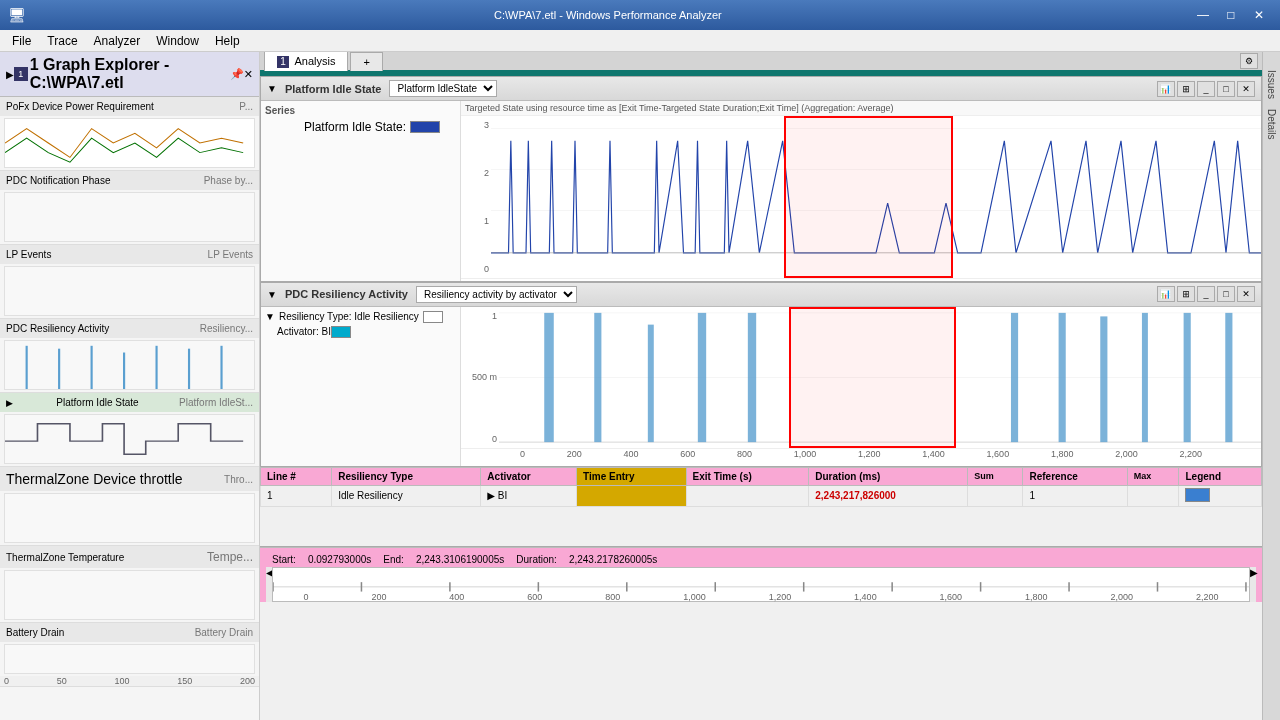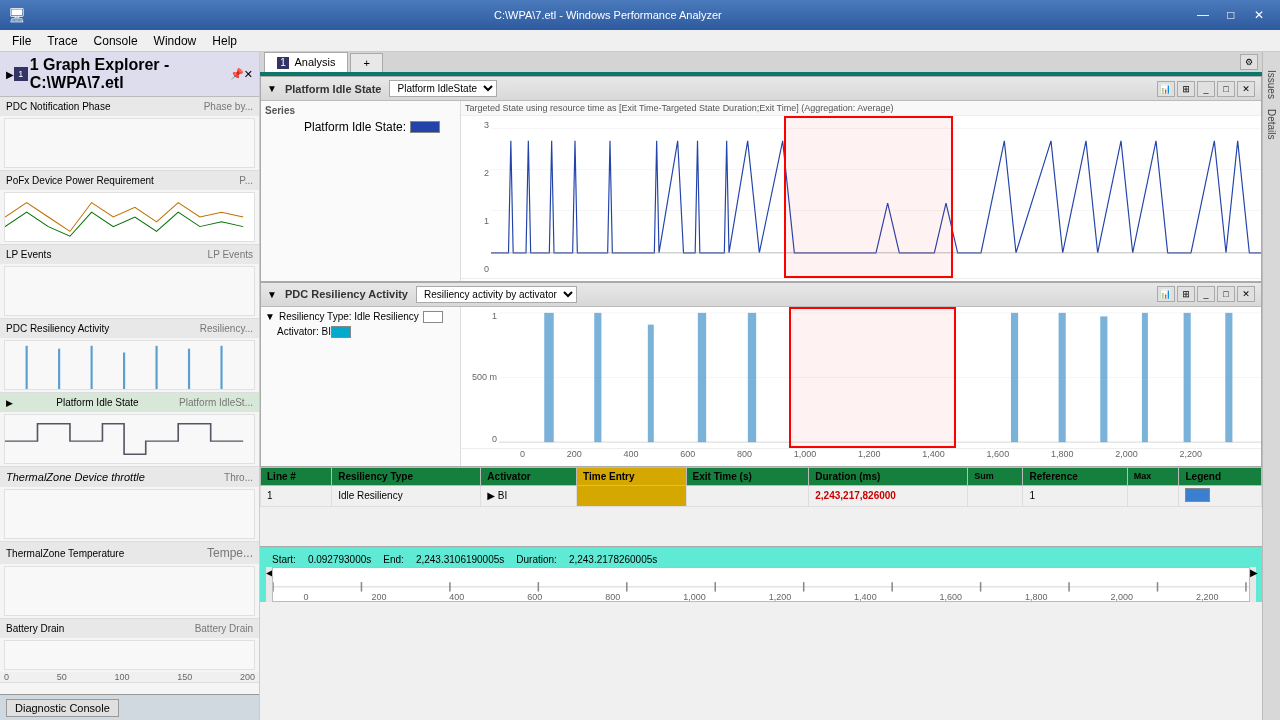--- a/index.html
+++ b/index.html
@@ -21,34 +21,34 @@
     #sidebar { width: 260px; background: #f5f5f5; border-right: 1px solid #ccc; display: flex; flex-direction: column; overflow: hidden; }
     #sidebar-header { background: #dde; padding: 4px 6px; border-bottom: 1px solid #bbb; display: flex; align-items: center; justify-content: space-between; }
     #sidebar-scroll { overflow-y: auto; flex: 1; }
     
     .graph-item { border-bottom: 1px solid #ddd; }
     .graph-item-header { padding: 4px 6px; background: #e8e8e8; cursor: pointer; display: flex; justify-content: space-between; align-items: center; }
     .graph-thumbnail { height: 50px; background: #fff; border: 1px solid #e0e0e0; margin: 2px 4px; position: relative; overflow: hidden; }
     #charts-area { flex: 1; display: flex; flex-direction: column; overflow: hidden; }
     
     
-    .panel-tab-bar { display: flex; align-items: center; background: #d4d4d4; border-bottom: 4px solid #0f766e; height: 24px; padding: 0 4px; }
+    .panel-tab-bar { display: flex; align-items: center; background: #d4d4d4; border-bottom: 6px solid #0f766e; height: 24px; padding: 0 4px; }
     .panel-tab { padding: 3px 12px; background: #e8e8e8; border: 1px solid #aaa; border-bottom: none; margin-right: 2px; cursor: pointer; font-size: 11px; }
     .panel-tab.active { background: #fff; }
     
     
     .chart-panel { border: 1px solid #aaa; background: #fff; position: relative; display: flex; flex-direction: column; }
     .chart-panel-header { background: linear-gradient(to bottom, #e8e8e8, #d8d8d8); border-bottom: 1px solid #bbb; padding: 3px 6px; display: flex; align-items: center; gap: 8px; height: 24px; }
     .panel-title { font-weight: bold; font-size: 11px; color: #333; }
     .panel-controls { display: flex; gap: 2px; margin-left: auto; }
     .panel-btn { width: 18px; height: 16px; border: 1px solid #aaa; background: #e0e0e0; cursor: pointer; display: flex; align-items: center; justify-content: center; font-size: 9px; }
     
     
     .data-table { width: 100%; border-collapse: collapse; font-size: 10px; }
-    .data-table th { background: #15803d; border: 1px solid #bbb; padding: 3px 6px; text-align: left; font-weight: bold; white-space: nowrap; }
+    .data-table th { background: #f9a8d4; border: 1px solid #bbb; padding: 3px 6px; text-align: left; font-weight: bold; white-space: nowrap; }
     .data-table td { border: 1px solid #ddd; padding: 2px 6px; white-space: nowrap; }
     .data-table tr:nth-child(even) { background: #f4f8ff; }
     .status-btn { background: #e0e0e0; border: 1px solid #999; padding: 2px 8px; cursor: pointer; font-size: 11px; }
     
     #diag-console-bar { background: #d0d8e0; height: 26px; display: flex; align-items: center; padding: 0 6px; border-top: 1px solid #999; }
     
     
     #timeline-bar { background: #e8e8e8; border-top: 1px solid #bbb; padding: 4px 6px; font-size: 10px; }
     
     .red-selection { border: 2px solid red; background: rgba(255,0,0,0.05); position: absolute; pointer-events: none; }
@@ -68,58 +68,58 @@
   <div id="titlebar-controls">
     <div class="title-btn">—</div>
     <div class="title-btn">□</div>
     <div class="title-btn close">✕</div>
   </div>
 </div>
 
 <div id="menubar">
   <span class="menu-item">File</span>
   <span class="menu-item">Trace</span>
-  <span class="menu-item">Console</span>
+  <span class="menu-item">Analyzer</span>
   <span class="menu-item">Window</span>
   <span class="menu-item">Help</span>
 </div>
 
 <div id="main">
 
   <div id="sidebar">
     <div id="sidebar-header">
       <span style="font-size:10px; cursor:pointer;">▶</span>
       <span style="width:14px;height:14px;background:#336;color:#fff;font-size:9px;display:inline-flex;align-items:center;justify-content:center;margin-right:2px;">1</span>
       <span style="font-size:16px;font-weight:bold;flex:1;">1  Graph Explorer - C:\WPA\7.etl</span>
       <span style="cursor:pointer;">📌</span>
       <span style="cursor:pointer; font-size:11px;">✕</span>
     </div>
     <div id="sidebar-scroll">
 
       <div class="graph-item">
         <div class="graph-item-header">
+          <span style="font-size:10px;">PoFx Device Power Requirement</span>
+          <span style="font-size:10px;color:#777;">P...</span>
+        </div>
+        <div class="graph-thumbnail">
+          <svg width="100%" height="100%" viewBox="0 0 230 50" preserveAspectRatio="none">
+            <polyline points="0,25 20,10 40,25 60,40 80,10 100,25 120,15 140,30 160,10 180,25 200,20 220,25" fill="none" stroke="#c07000" stroke-width="1"></polyline>
+            <polyline points="0,35 20,20 40,35 60,45 80,20 100,35 120,25 140,40 160,20 180,35 200,30 220,35" fill="none" stroke="#007000" stroke-width="1"></polyline>
+          </svg>
+        </div>
+      </div>
+
+      <div class="graph-item">
+        <div class="graph-item-header">
           <span style="font-size:10px;">PDC Notification Phase</span>
           <span style="font-size:10px;color:#777;">Phase by...</span>
         </div>
         <div class="graph-thumbnail">
           <svg width="100%" height="100%" viewBox="0 0 230 50" preserveAspectRatio="none">
             <rect x="0" y="0" width="230" height="50" fill="#f8f8f8"></rect>
-          </svg>
-        </div>
-      </div>
-
-      <div class="graph-item">
-        <div class="graph-item-header">
-          <span style="font-size:10px;">PoFx Device Power Requirement</span>
-          <span style="font-size:10px;color:#777;">P...</span>
-        </div>
-        <div class="graph-thumbnail">
-          <svg width="100%" height="100%" viewBox="0 0 230 50" preserveAspectRatio="none">
-            <polyline points="0,25 20,10 40,25 60,40 80,10 100,25 120,15 140,30 160,10 180,25 200,20 220,25" fill="none" stroke="#c07000" stroke-width="1"></polyline>
-            <polyline points="0,35 20,20 40,35 60,45 80,20 100,35 120,25 140,40 160,20 180,35 200,30 220,35" fill="none" stroke="#007000" stroke-width="1"></polyline>
           </svg>
         </div>
       </div>
 
       <div class="graph-item">
         <div class="graph-item-header">
           <span style="font-size:10px;">LP Events</span>
           <span style="font-size:10px;color:#777;">LP Events</span>
         </div>
         <div class="graph-thumbnail">
@@ -159,21 +159,21 @@
           <svg width="100%" height="100%" viewBox="0 0 230 55" preserveAspectRatio="none">
             <rect x="0" y="0" width="230" height="55" fill="#f8f8f8"></rect>
 
             <path d="M0,30 L30,30 L30,10 L60,10 L60,30 L90,30 L90,10 L110,10 L110,45 L130,45 L130,30 L160,30 L160,10 L190,10 L190,30 L220,30" fill="none" stroke="#556" stroke-width="1.5"></path>
           </svg>
         </div>
       </div>
 
       <div class="graph-item">
         <div class="graph-item-header">
-          <span style="font-size:11px;font-style:italic;">ThermalZone Device throttle</span>
+          <span style="font-size:14px;">ThermalZone Device throttle</span>
           <span style="font-size:10px;color:#777;">Thro...</span>
         </div>
         <div class="graph-thumbnail">
           <svg width="100%" height="100%" viewBox="0 0 230 50" preserveAspectRatio="none">
             <rect x="0" y="0" width="230" height="50" fill="#f8f8f8"></rect>
           </svg>
         </div>
       </div>
 
       <div class="graph-item">
@@ -202,23 +202,20 @@
         <div style="display:flex;justify-content:space-between;padding:0 4px;font-size:9px;color:#666;background:#f0f0f0;">
           <span>0</span>
           <span>50</span>
           <span>100</span>
           <span>150</span>
           <span>200</span>
         </div>
       </div>
     </div>
 
-    <div id="diag-console-bar">
-      <button class="status-btn">Diagnostic Console</button>
-    </div>
   </div>
 
   <div id="charts-area" style="display:flex;flex-direction:column;flex:1;overflow:hidden;">
 
     <div class="panel-tab-bar">
       <div class="panel-tab active">
         <span style="font-size:10px;width:12px;height:12px;background:#336;color:#fff;display:inline-flex;align-items:center;justify-content:center;margin-right:3px;">1</span>
         <span>Analysis</span>
       </div>
       <div class="panel-tab">+</div>
@@ -407,21 +404,21 @@
             <td>1</td>
             <td></td>
             <td>
               <div style="width:25px;height:14px;background:#3a7fd0;border:1px solid #888;display:inline-block;"></div>
             </td>
           </tr>
         </tbody>
       </table>
     </div>
 
-    <div id="timeline-bar" style="flex:0 0 55px;background:#5eead4;border-top:1px solid #bbb;overflow:hidden;">
+    <div id="timeline-bar" style="flex:0 0 55px;background:#f9a8d4;border-top:1px solid #bbb;overflow:hidden;">
       <div style="display:flex;gap:12px;font-size:10px;padding:2px 6px;">
         <span>Start:</span>
         <span>0.092793000s</span>
         <span>End:</span>
         <span>2,243.3106190005s</span>
         <span>Duration:</span>
         <span>2,243.2178260005s</span>
       </div>
       <div style="display:flex;position:relative;height:35px;">
         <div style="width:6px;background:#e8e8e8;">◀</div>

